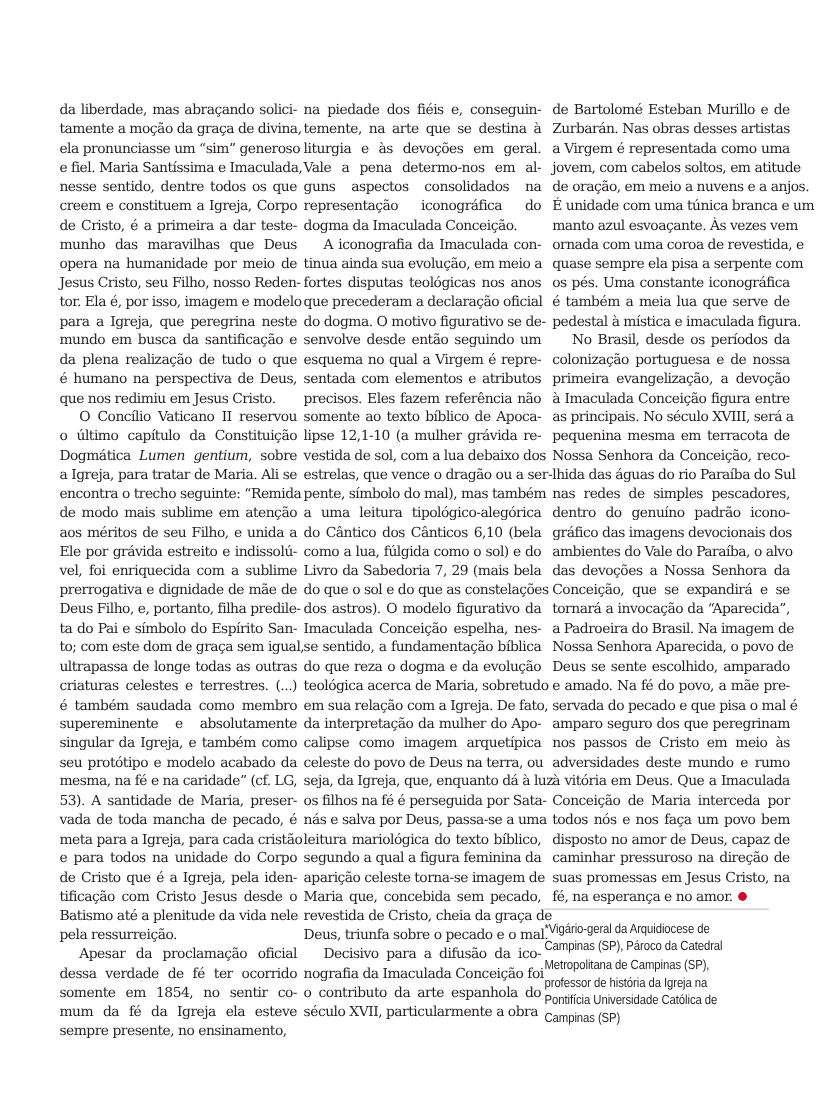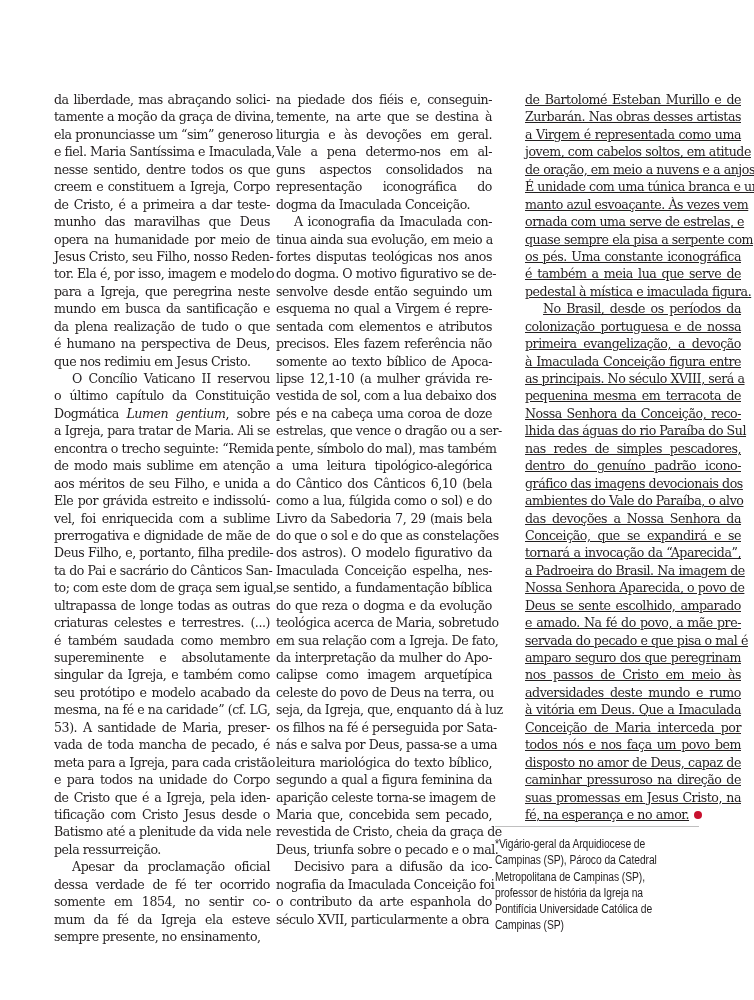--- a/index.html
+++ b/index.html
@@ -8,21 +8,21 @@
     position: absolute;
     top: 91px;
     width: 216px;
     font-family: "DejaVu Serif", "Liberation Serif", serif;
     font-size: 12.6px;
     color: #231f20;
     letter-spacing: -0.45px;
   }
   .col-left { left: 54px; }
   .col-mid { left: 276px; }
-  .col-right { left: 525px; text-decoration: underline; }
+  .col-right { left: 502px; }
   .ln {
     display: block;
     height: 17.45px;
     line-height: 17.45px;
     white-space: nowrap;
     text-align: justify;
     text-align-last: justify;
   }
   .ln.last { text-align-last: left; }
   .ln.indent { padding-left: 18px; }
@@ -85,21 +85,21 @@
     <span class="ln"><span>o último capítulo da Constituição</span></span>
     <span class="ln"><span>Dogmática </span><em>Lumen gentium</em><span>, sobre</span></span>
     <span class="ln"><span>a Igreja, para tratar de Maria. Ali se</span></span>
     <span class="ln"><span>encontra o trecho seguinte: “Remida</span></span>
     <span class="ln"><span>de modo mais sublime em atenção</span></span>
     <span class="ln"><span>aos méritos de seu Filho, e unida a</span></span>
     <span class="ln"><span>Ele por grávida estreito e indissolú-</span></span>
     <span class="ln"><span>vel, foi enriquecida com a sublime</span></span>
     <span class="ln"><span>prerrogativa e dignidade de mãe de</span></span>
     <span class="ln"><span>Deus Filho, e, portanto, filha predile-</span></span>
-    <span class="ln"><span>ta do Pai e sacrário do Cânticos San-</span></span>
+    <span class="ln"><span>ta do Pai e símbolo do Espírito San-</span></span>
     <span class="ln"><span>to; com este dom de graça sem igual,</span></span>
     <span class="ln"><span>ultrapassa de longe todas as outras</span></span>
     <span class="ln"><span>criaturas celestes e terrestres. (...)</span></span>
     <span class="ln"><span>é também saudada como membro</span></span>
     <span class="ln"><span>supereminente e absolutamente</span></span>
     <span class="ln"><span>singular da Igreja, e também como</span></span>
     <span class="ln"><span>seu protótipo e modelo acabado da</span></span>
     <span class="ln"><span>mesma, na fé e na caridade” (cf. LG,</span></span>
     <span class="ln"><span>53). A santidade de Maria, preser-</span></span>
     <span class="ln"><span>vada de toda mancha de pecado, é</span></span>
@@ -120,29 +120,29 @@
     <span class="ln"><span>na piedade dos fiéis e, conseguin-</span></span>
     <span class="ln"><span>temente, na arte que se destina à</span></span>
     <span class="ln"><span>liturgia e às devoções em geral.</span></span>
     <span class="ln"><span>Vale a pena determo-nos em al-</span></span>
     <span class="ln"><span>guns aspectos consolidados na</span></span>
     <span class="ln"><span>representação iconográfica do</span></span>
     <span class="ln last"><span>dogma da Imaculada Conceição.</span></span>
     <span class="ln indent"><span>A iconografia da Imaculada con-</span></span>
     <span class="ln"><span>tinua ainda sua evolução, em meio a</span></span>
     <span class="ln"><span>fortes disputas teológicas nos anos</span></span>
+    <span class="ln"><span>que precederam a declaração oficial</span></span>
     <span class="ln"><span>do dogma. O motivo figurativo se de-</span></span>
     <span class="ln"><span>senvolve desde então seguindo um</span></span>
     <span class="ln"><span>esquema no qual a Virgem é repre-</span></span>
     <span class="ln"><span>sentada com elementos e atributos</span></span>
     <span class="ln"><span>precisos. Eles fazem referência não</span></span>
     <span class="ln"><span>somente ao texto bíblico de Apoca-</span></span>
     <span class="ln"><span>lipse 12,1-10 (a mulher grávida re-</span></span>
     <span class="ln"><span>vestida de sol, com a lua debaixo dos</span></span>
-    <span class="ln"><span>pés e na cabeça uma coroa de doze</span></span>
     <span class="ln"><span>estrelas, que vence o dragão ou a ser-</span></span>
     <span class="ln"><span>pente, símbolo do mal), mas também</span></span>
     <span class="ln"><span>a uma leitura tipológico-alegórica</span></span>
     <span class="ln"><span>do Cântico dos Cânticos 6,10 (bela</span></span>
     <span class="ln"><span>como a lua, fúlgida como o sol) e do</span></span>
     <span class="ln"><span>Livro da Sabedoria 7, 29 (mais bela</span></span>
     <span class="ln"><span>do que o sol e do que as constelações</span></span>
     <span class="ln"><span>dos astros). O modelo figurativo da</span></span>
     <span class="ln"><span>Imaculada Conceição espelha, nes-</span></span>
     <span class="ln"><span>se sentido, a fundamentação bíblica</span></span>
@@ -168,21 +168,21 @@
   </div>
 
 <div class="col col-right" id="col2">
     <span class="ln"><span>de Bartolomé Esteban Murillo e de</span></span>
     <span class="ln"><span>Zurbarán. Nas obras desses artistas</span></span>
     <span class="ln"><span>a Virgem é representada como uma</span></span>
     <span class="ln"><span>jovem, com cabelos soltos, em atitude</span></span>
     <span class="ln"><span>de oração, em meio a nuvens e a anjos.</span></span>
     <span class="ln"><span>É unidade com uma túnica branca e um</span></span>
     <span class="ln"><span>manto azul esvoaçante. Às vezes vem</span></span>
-    <span class="ln"><span>ornada com uma serve de estrelas, e</span></span>
+    <span class="ln"><span>ornada com uma coroa de revestida, e</span></span>
     <span class="ln"><span>quase sempre ela pisa a serpente com</span></span>
     <span class="ln"><span>os pés. Uma constante iconográfica</span></span>
     <span class="ln"><span>é também a meia lua que serve de</span></span>
     <span class="ln last"><span>pedestal à mística e imaculada figura.</span></span>
     <span class="ln indent"><span>No Brasil, desde os períodos da</span></span>
     <span class="ln"><span>colonização portuguesa e de nossa</span></span>
     <span class="ln"><span>primeira evangelização, a devoção</span></span>
     <span class="ln"><span>à Imaculada Conceição figura entre</span></span>
     <span class="ln"><span>as principais. No século XVIII, será a</span></span>
     <span class="ln"><span>pequenina mesma em terracota de</span></span>

